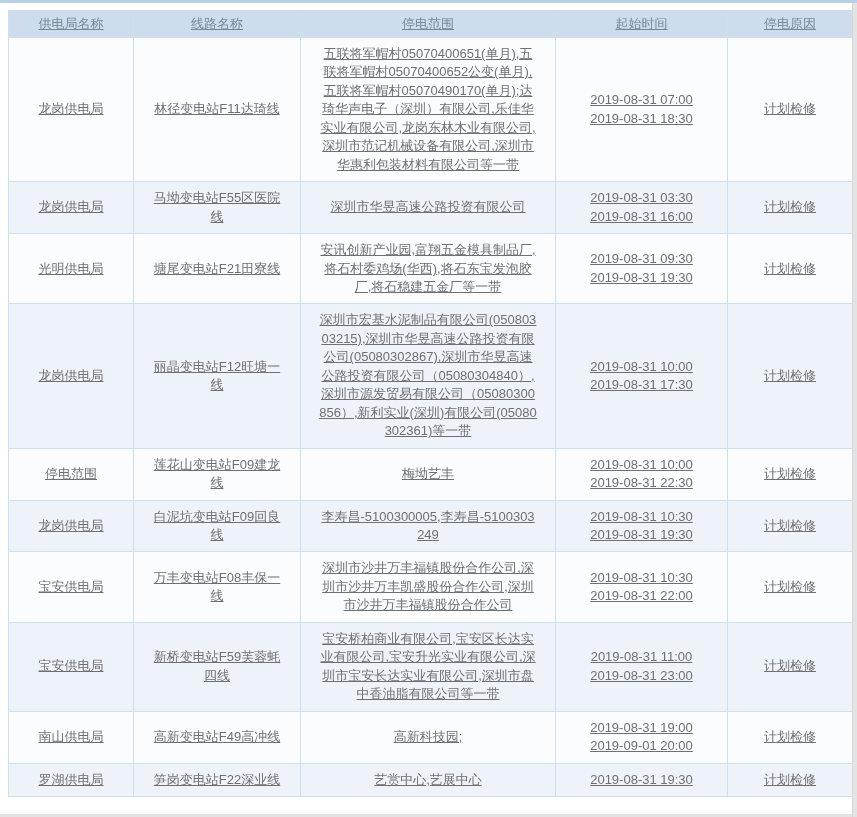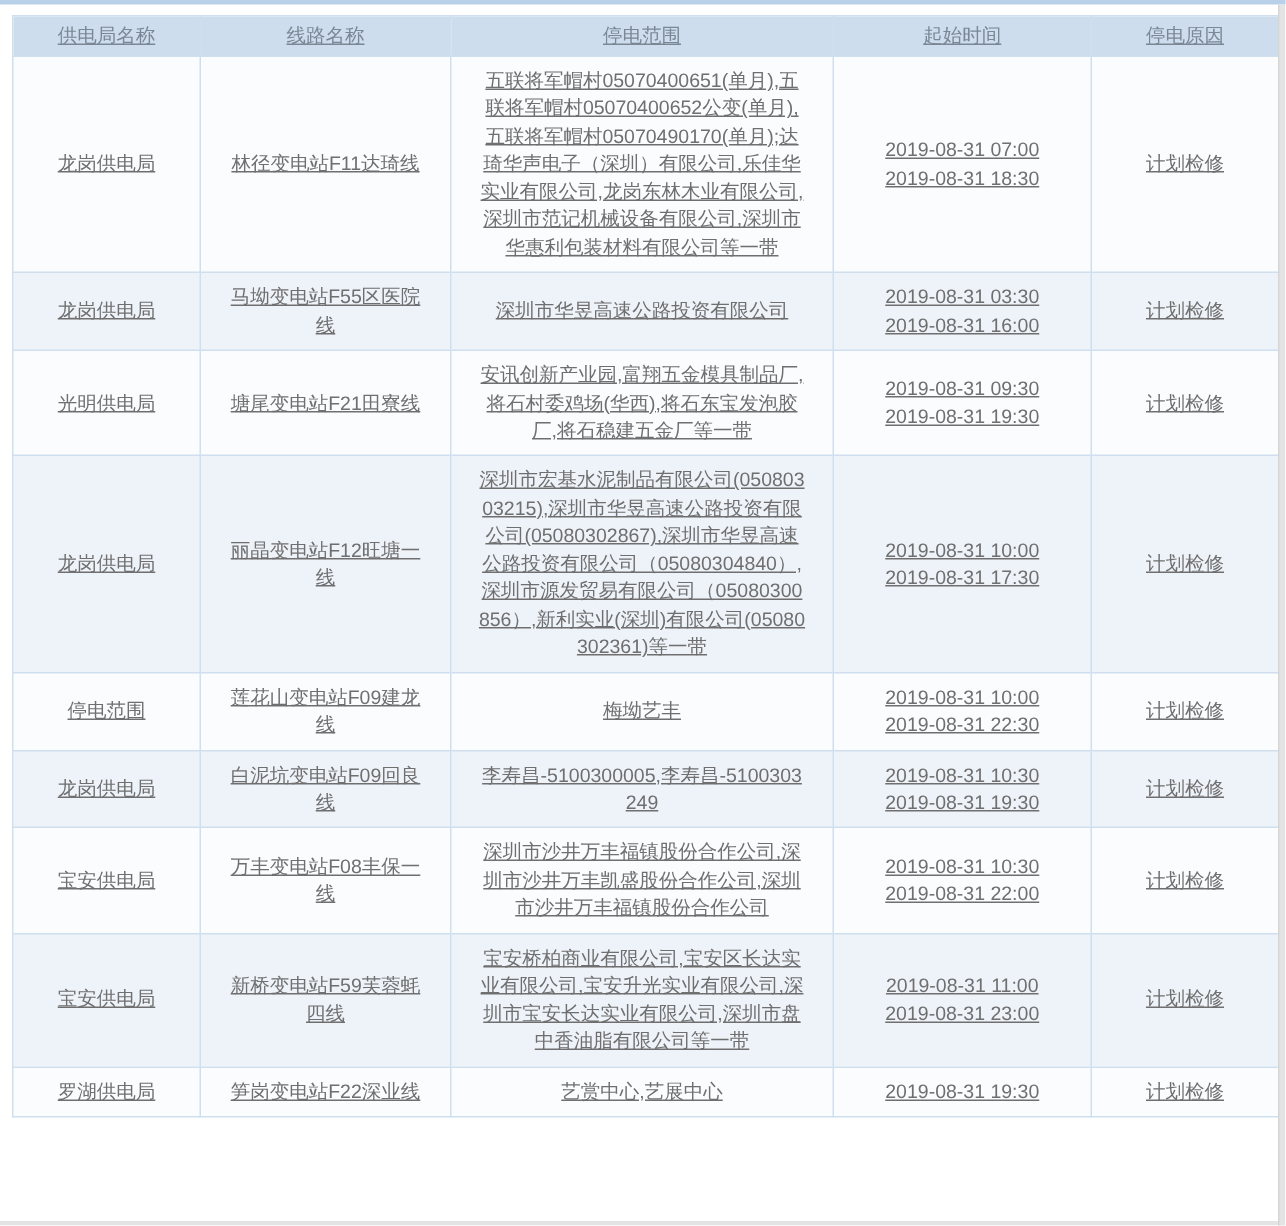--- a/index.html
+++ b/index.html
@@ -169,20 +169,30 @@
           <td class="col-bureau">宝安供电局</td>
           <td class="col-line">新桥变电站F59芙蓉蚝四线</td>
           <td class="col-scope">宝安桥柏商业有限公司,宝安区长达实业有限公司,宝安升光实业有限公司,深圳市宝安长达实业有限公司,深圳市盘中香油脂有限公司等一带</td>
           <td class="col-time">
             <div>2019-08-31 11:00</div>
             <div>2019-08-31 23:00</div>
           </td>
           <td class="col-reason">计划检修</td>
         </tr>
         <tr>
+          <td class="col-bureau">南山供电局</td>
+          <td class="col-line">高新变电站F49高冲线</td>
+          <td class="col-scope">高新科技园;</td>
+          <td class="col-time">
+            <div>2019-08-31 19:00</div>
+            <div>2019-09-01 20:00</div>
+          </td>
+          <td class="col-reason">计划检修</td>
+        </tr>
+        <tr>
           <td class="col-bureau">罗湖供电局</td>
           <td class="col-line">笋岗变电站F22深业线</td>
           <td class="col-scope">艺赏中心,艺展中心</td>
           <td class="col-time">
             <div>2019-08-31 19:30</div>
           </td>
           <td class="col-reason">计划检修</td>
         </tr>
       </tbody>
   </table>

